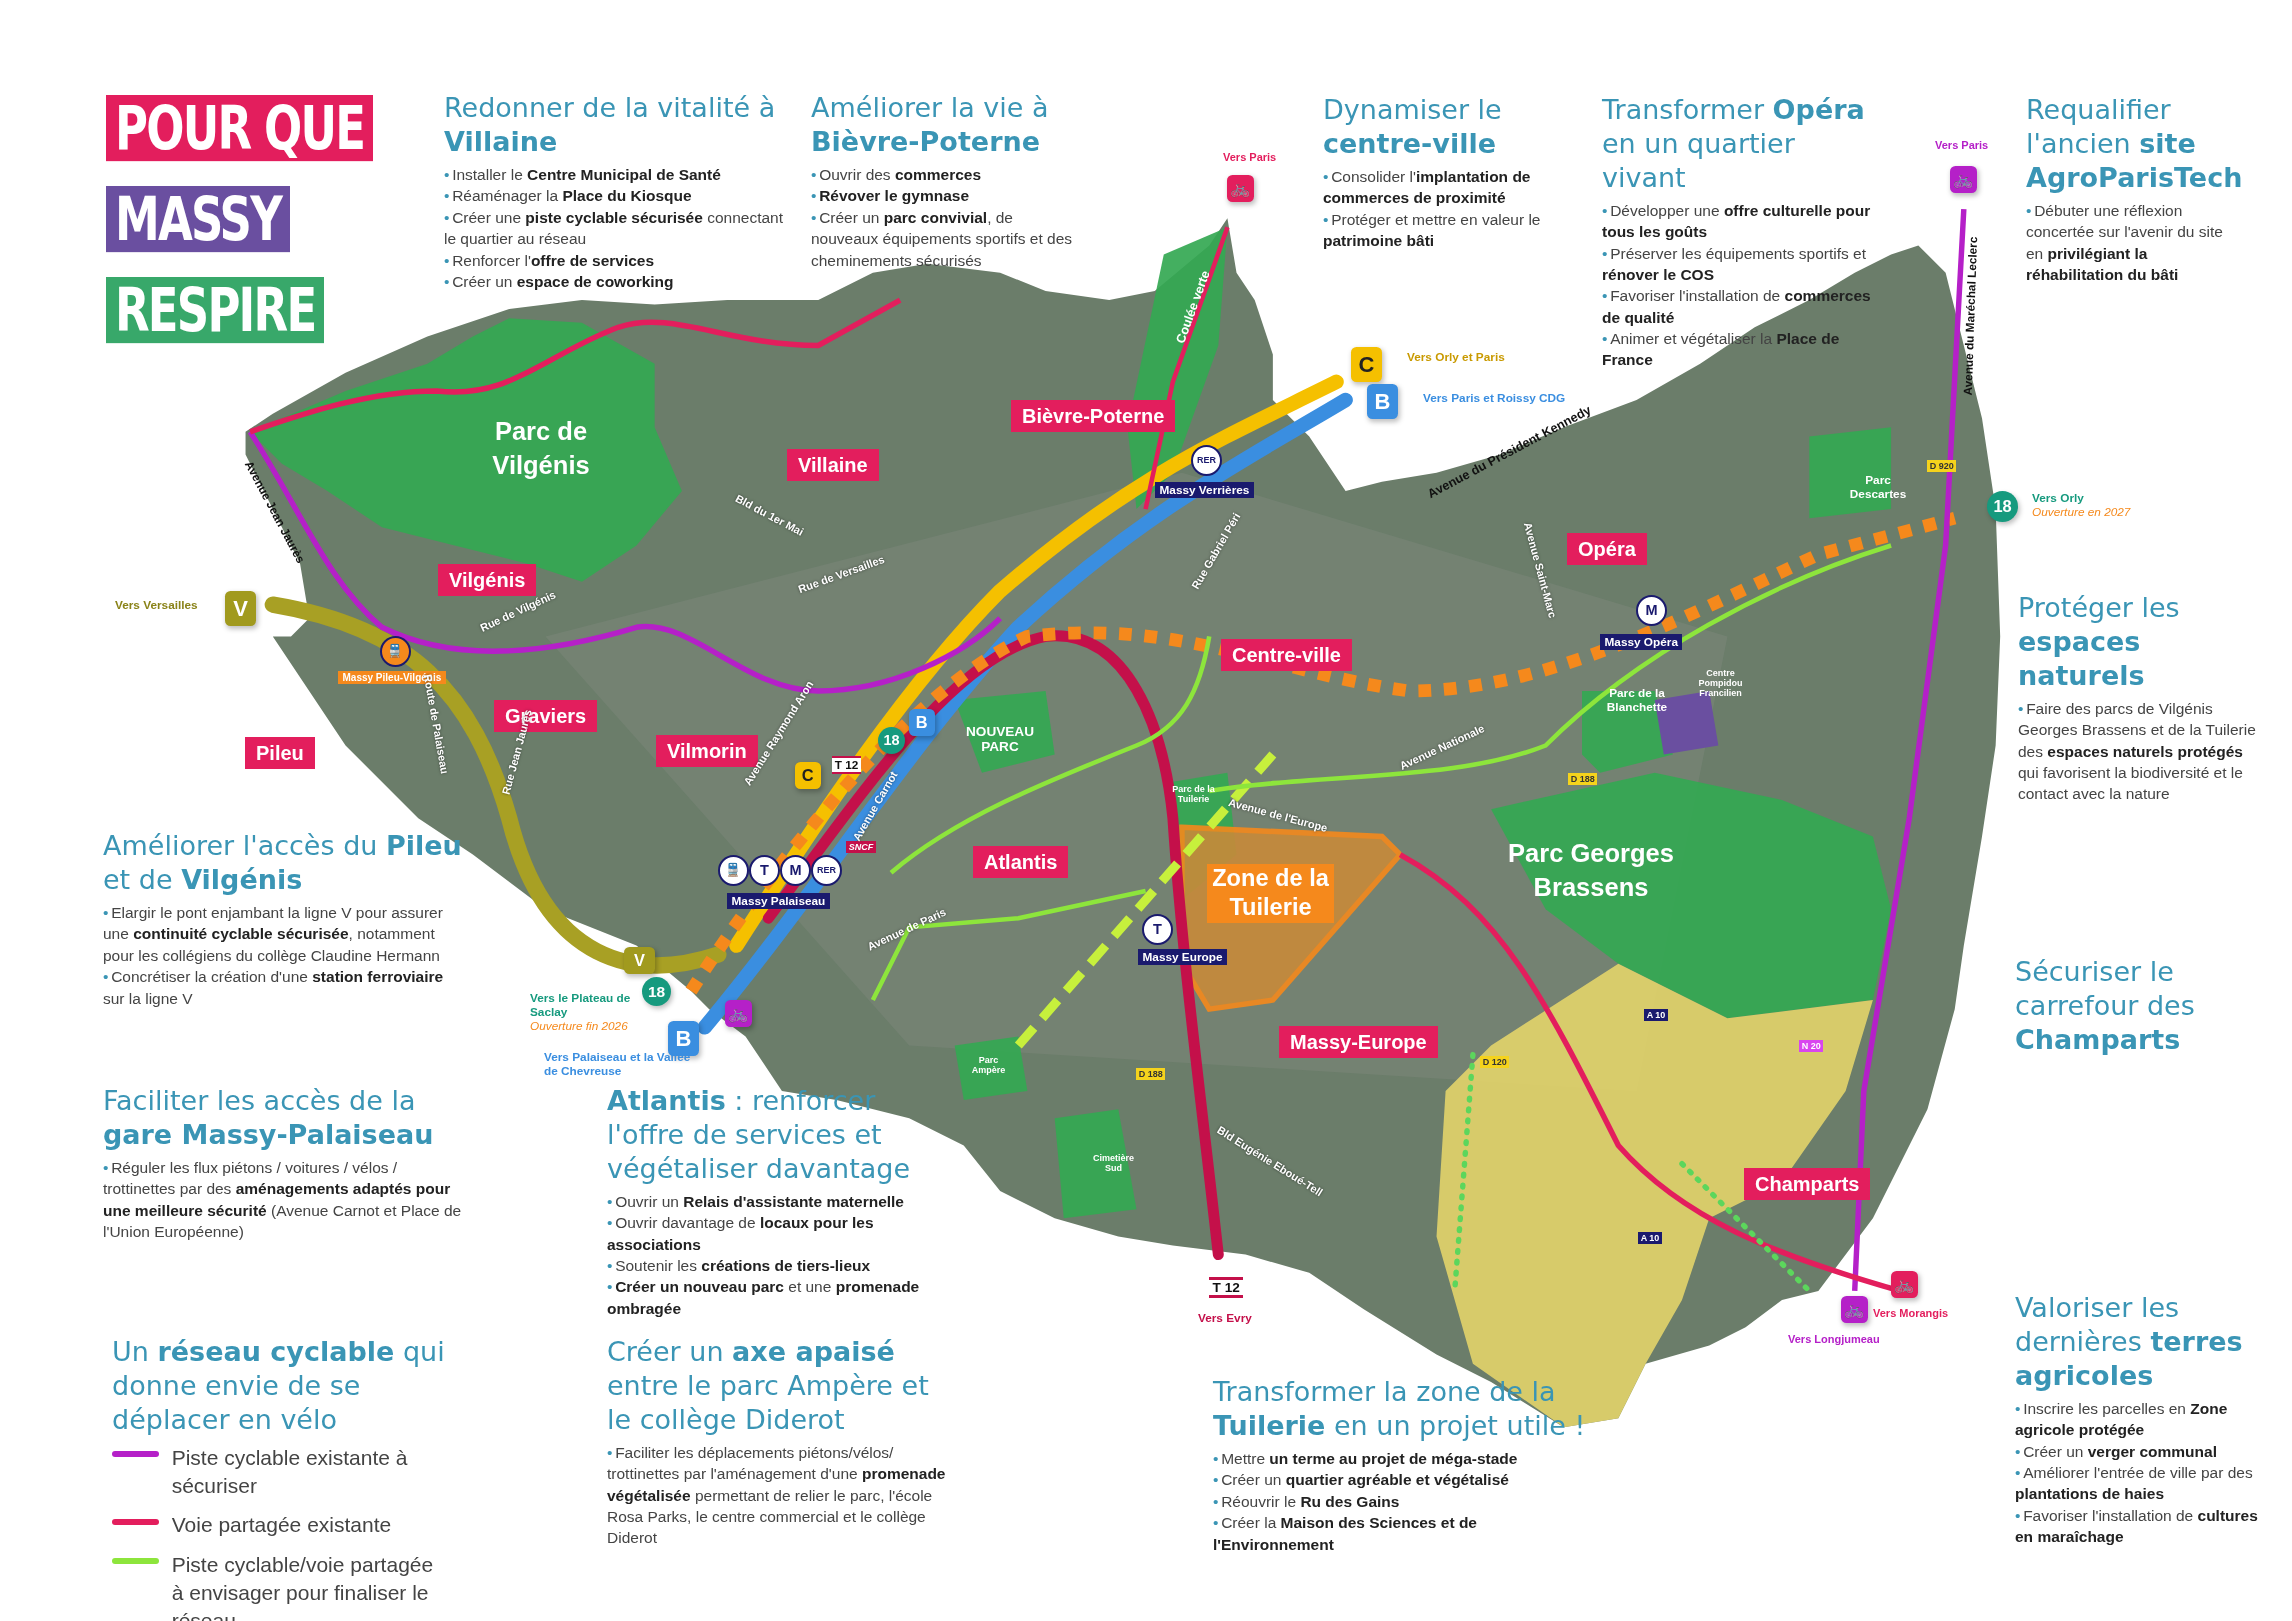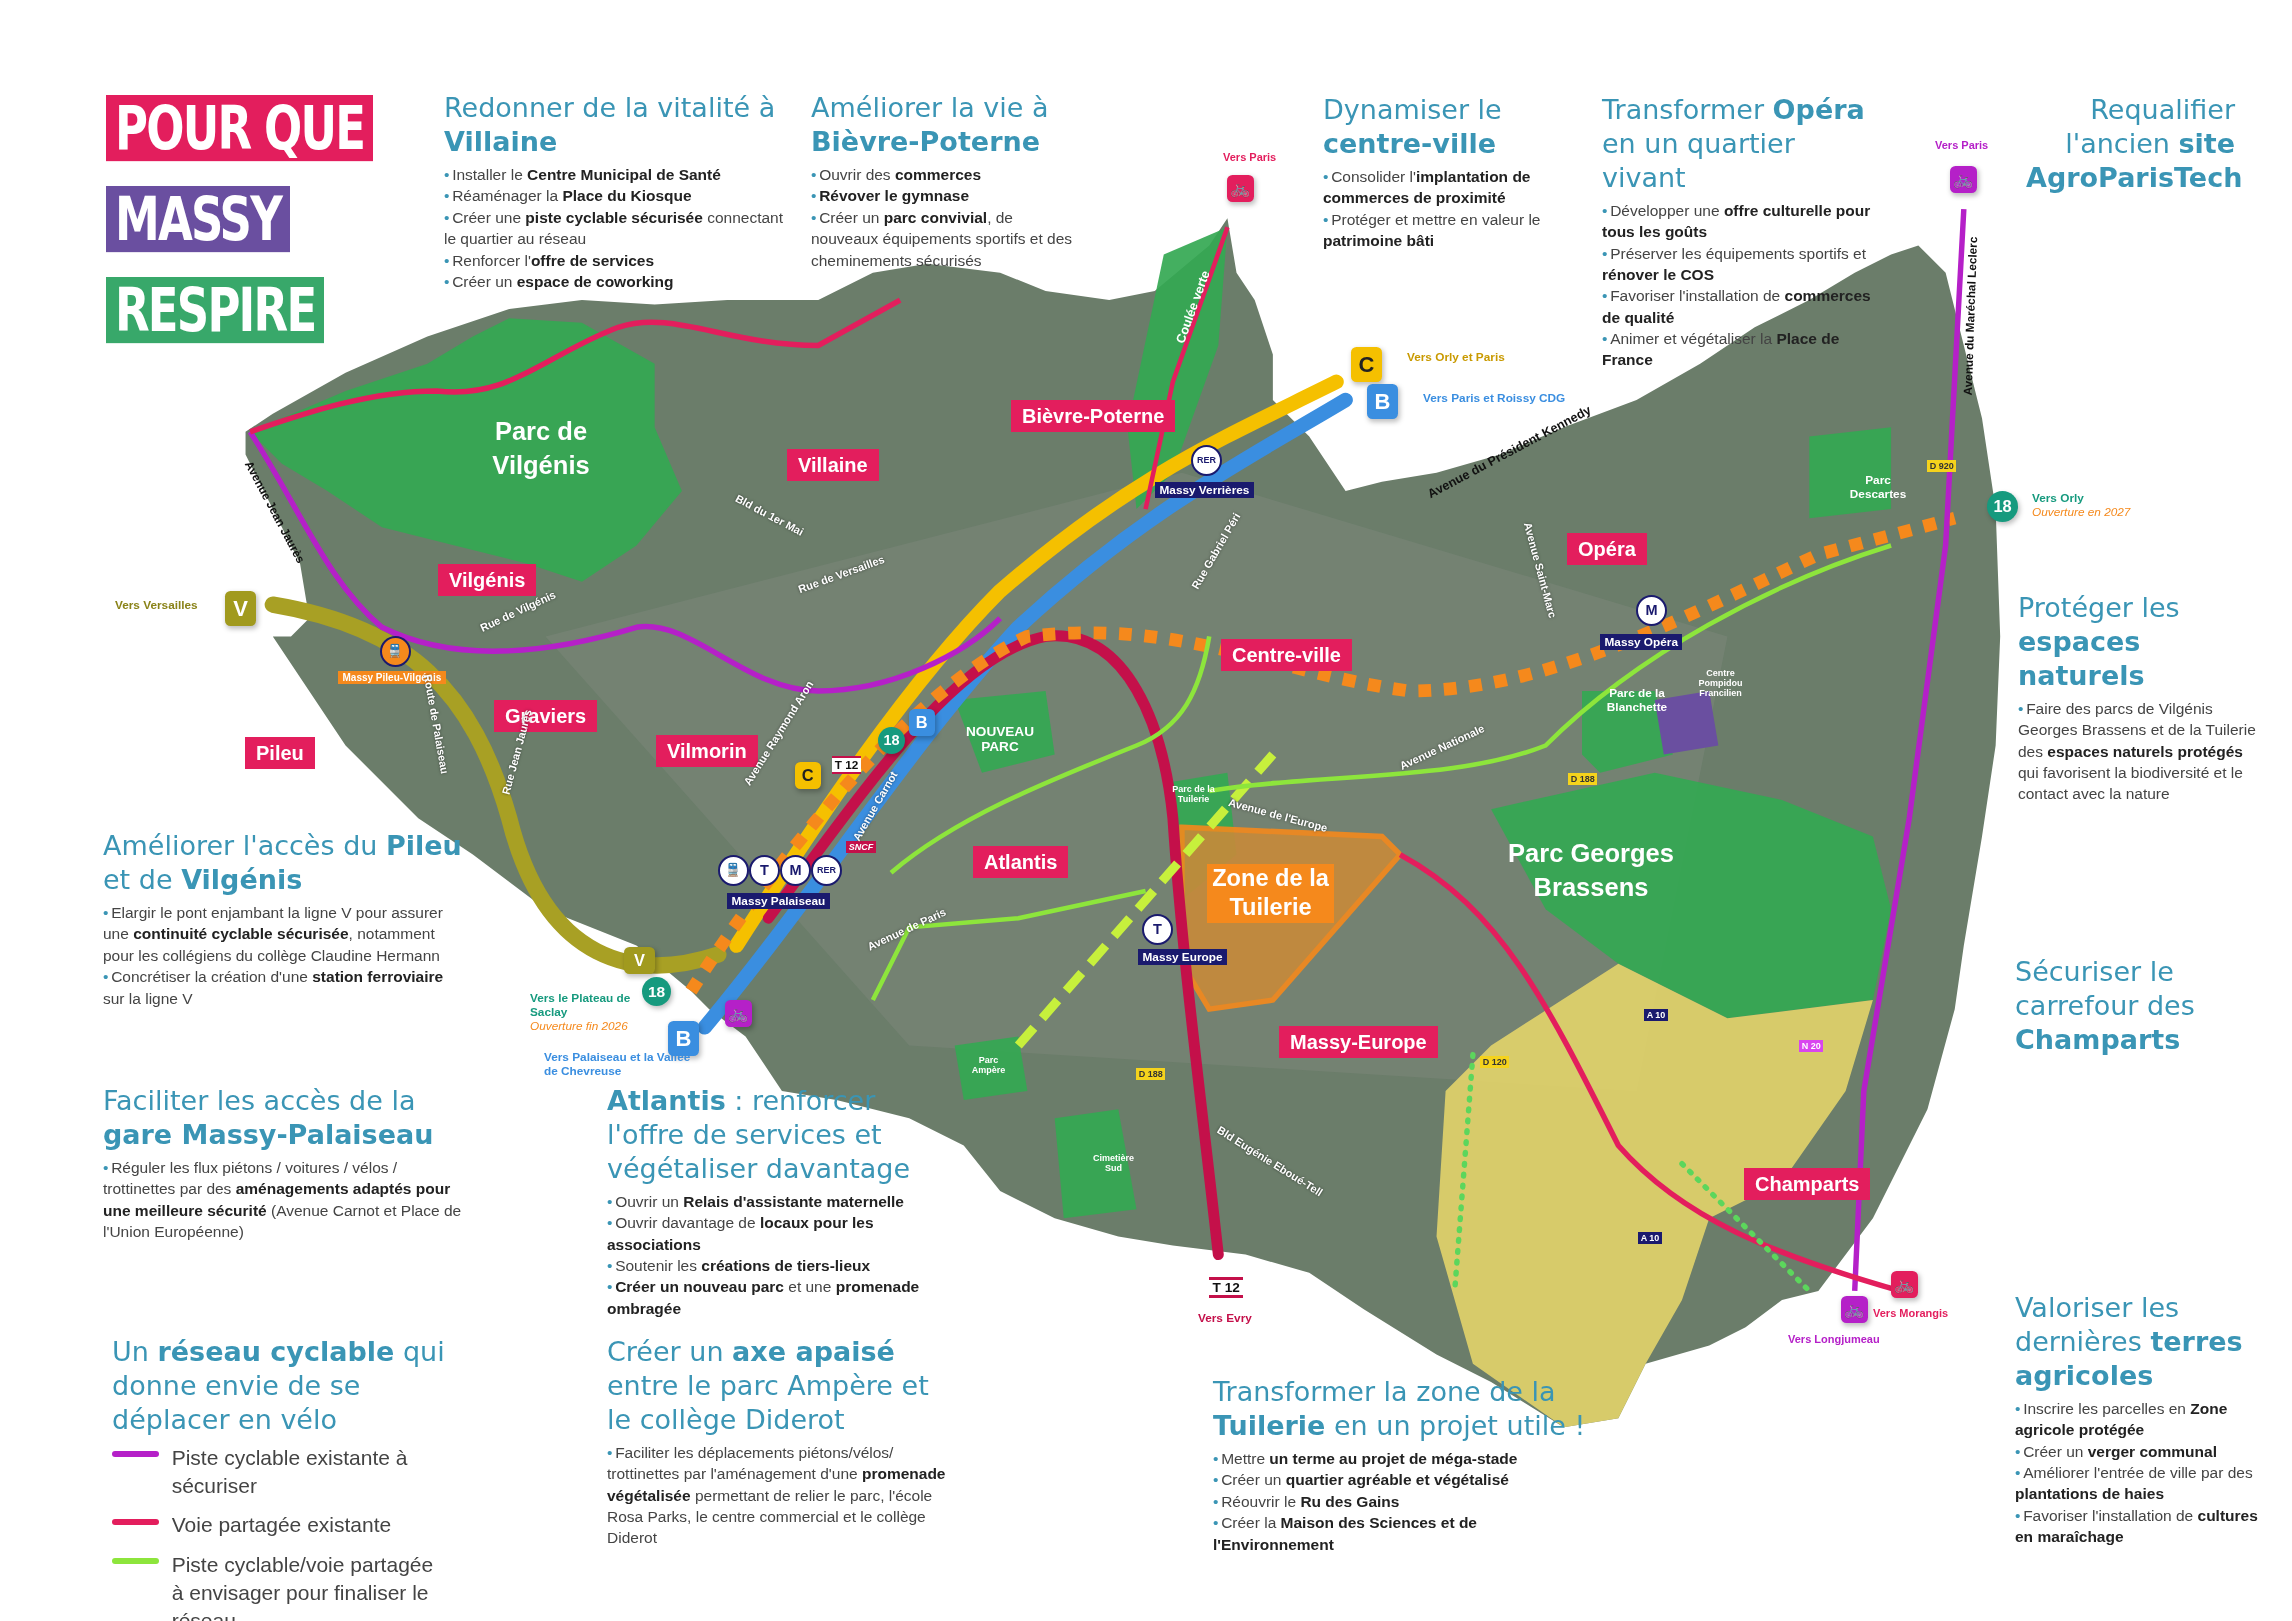--- a/index.html
+++ b/index.html
@@ -114,22 +114,25 @@
 <div class="blk" style="left:1602px;top:93px;width:282px;">
   <h2><span>Transformer </span><b>Opéra</b><span> en un quartier vivant</span></h2>
   <ul>
     <li><span>Développer une </span><b>offre culturelle pour tous les goûts</b></li>
     <li><span>Préserver les équipements sportifs et </span><b>rénover le COS</b></li>
     <li><span>Favoriser l'installation de </span><b>commerces de qualité</b></li>
     <li><span>Animer et végétaliser la </span><b>Place de France</b></li>
   </ul>
 </div>
 
-<div class="blk" style="left:2026px;top:93px;width:209px;text-align:right;">
+<div class="blk" style="left:2026px;top:93px;width:209px;">
   <h2><span>Requalifier l'ancien </span><b>site AgroParisTech</b></h2>
+  <ul>
+    <li><span>Débuter une réflexion concertée sur l'avenir du site en </span><b>privilégiant la réhabilitation du bâti</b></li>
+  </ul>
 </div>
 
 <div class="blk" style="left:2018px;top:591px;width:245px;">
   <h2><span>Protéger les </span><b>espaces naturels</b></h2>
   <ul>
     <li><span>Faire des parcs de Vilgénis Georges Brassens et de la Tuilerie des </span><b>espaces naturels protégés</b><span> qui favorisent la biodiversité et le contact avec la nature</span></li>
   </ul>
 </div>
 
 <div class="blk" style="left:2015px;top:955px;width:245px;">

